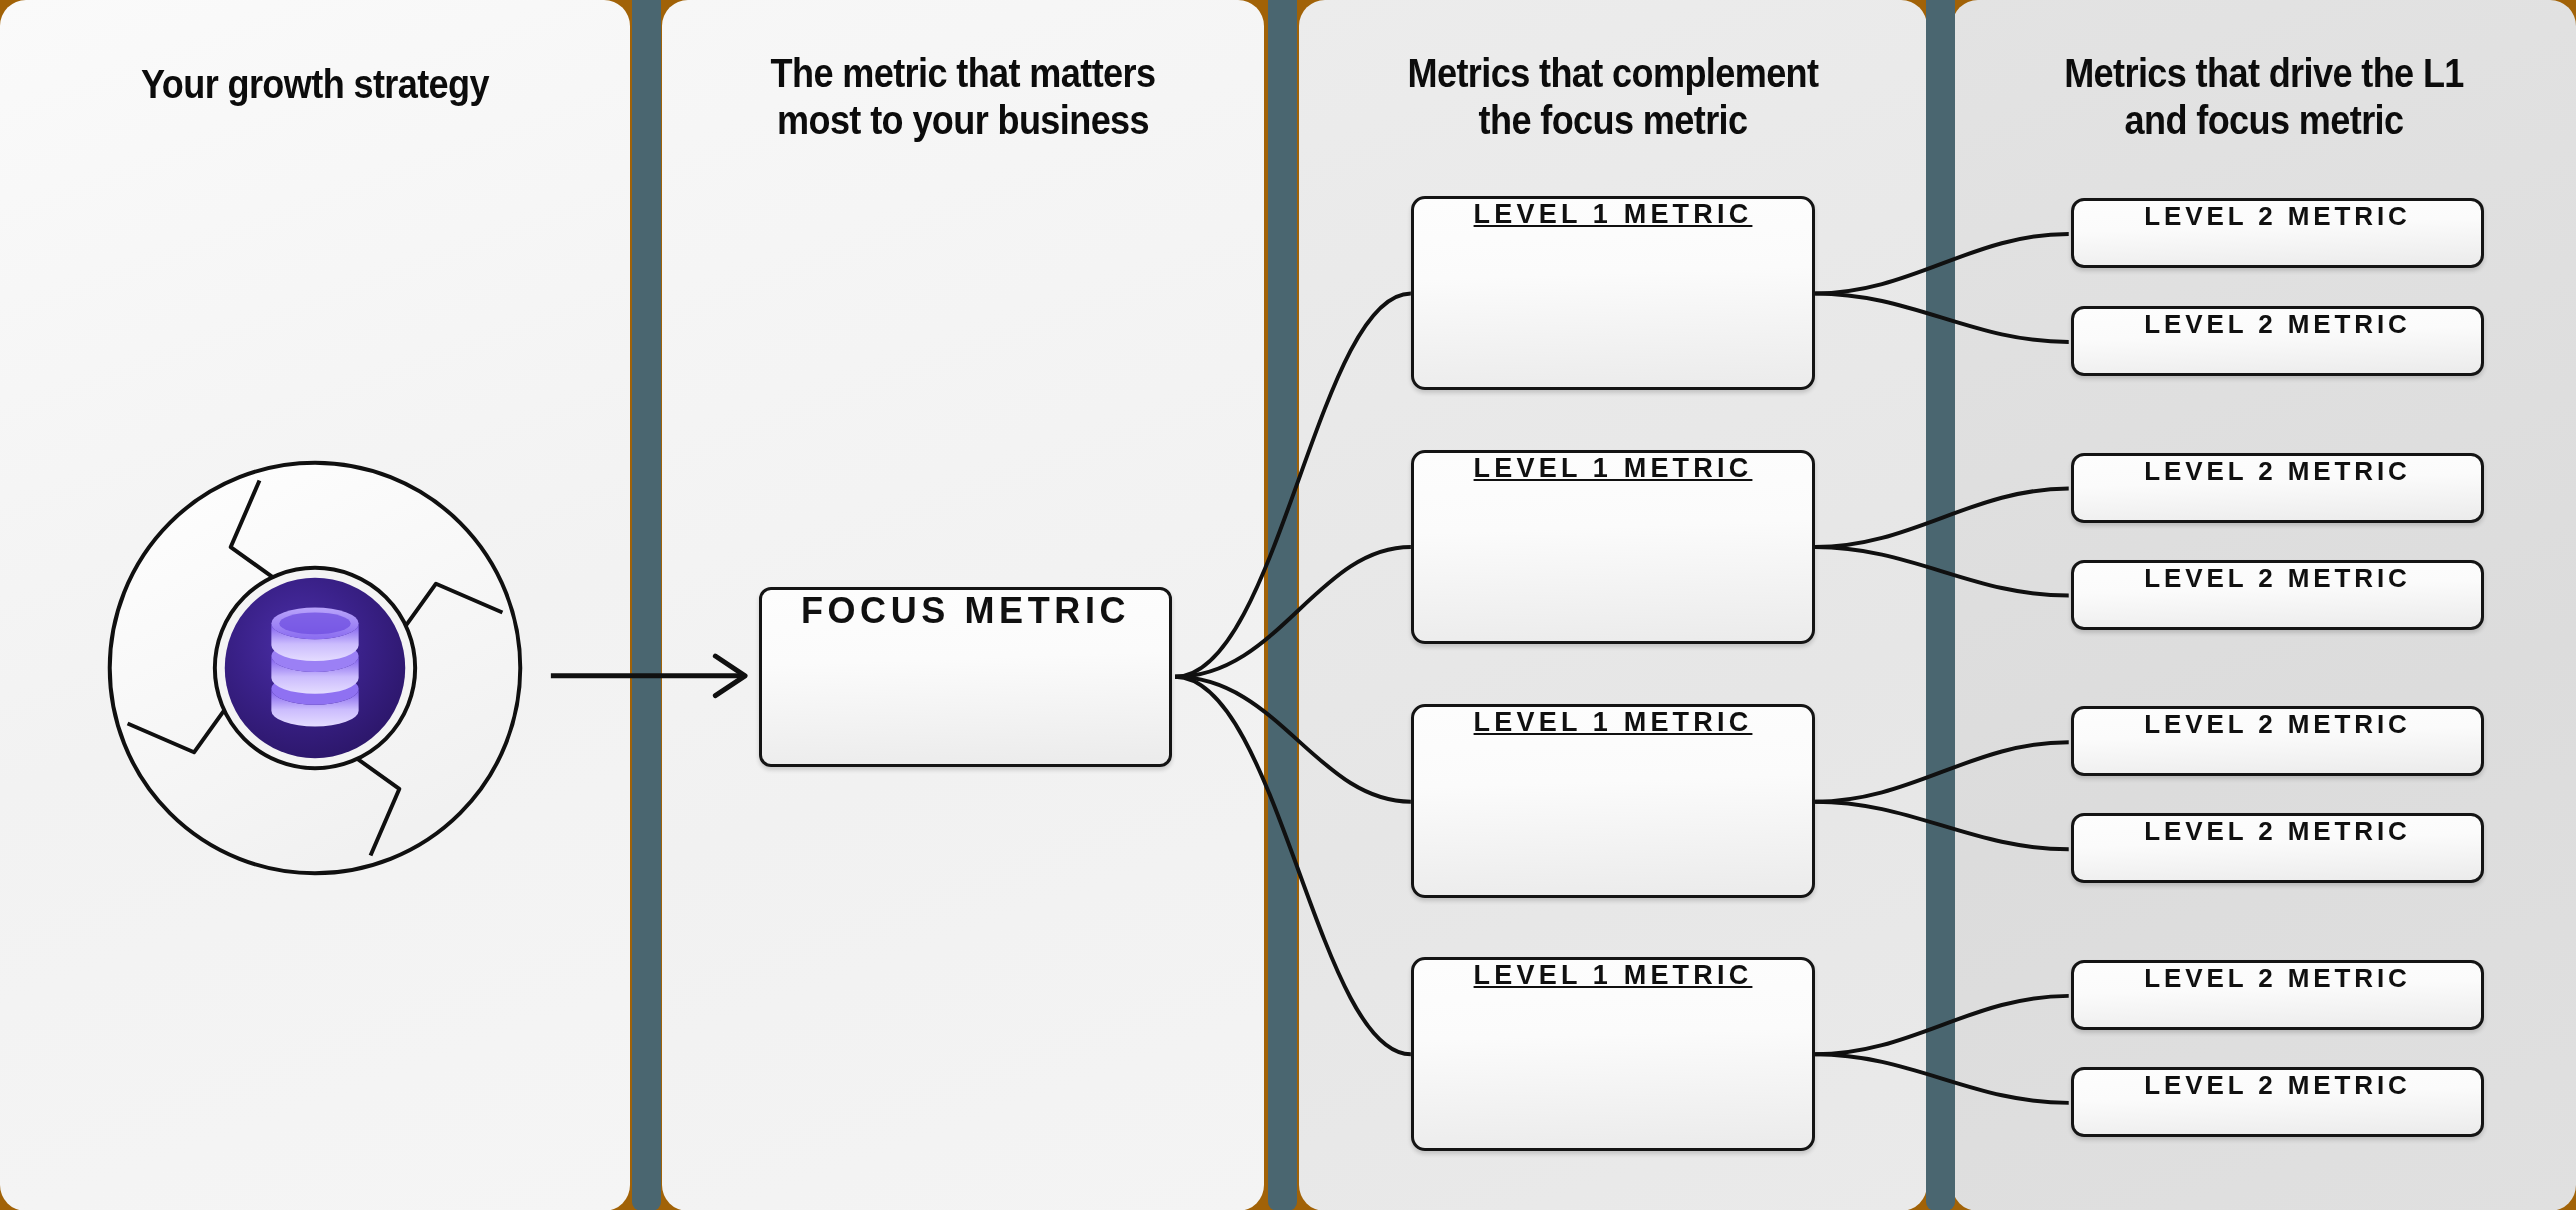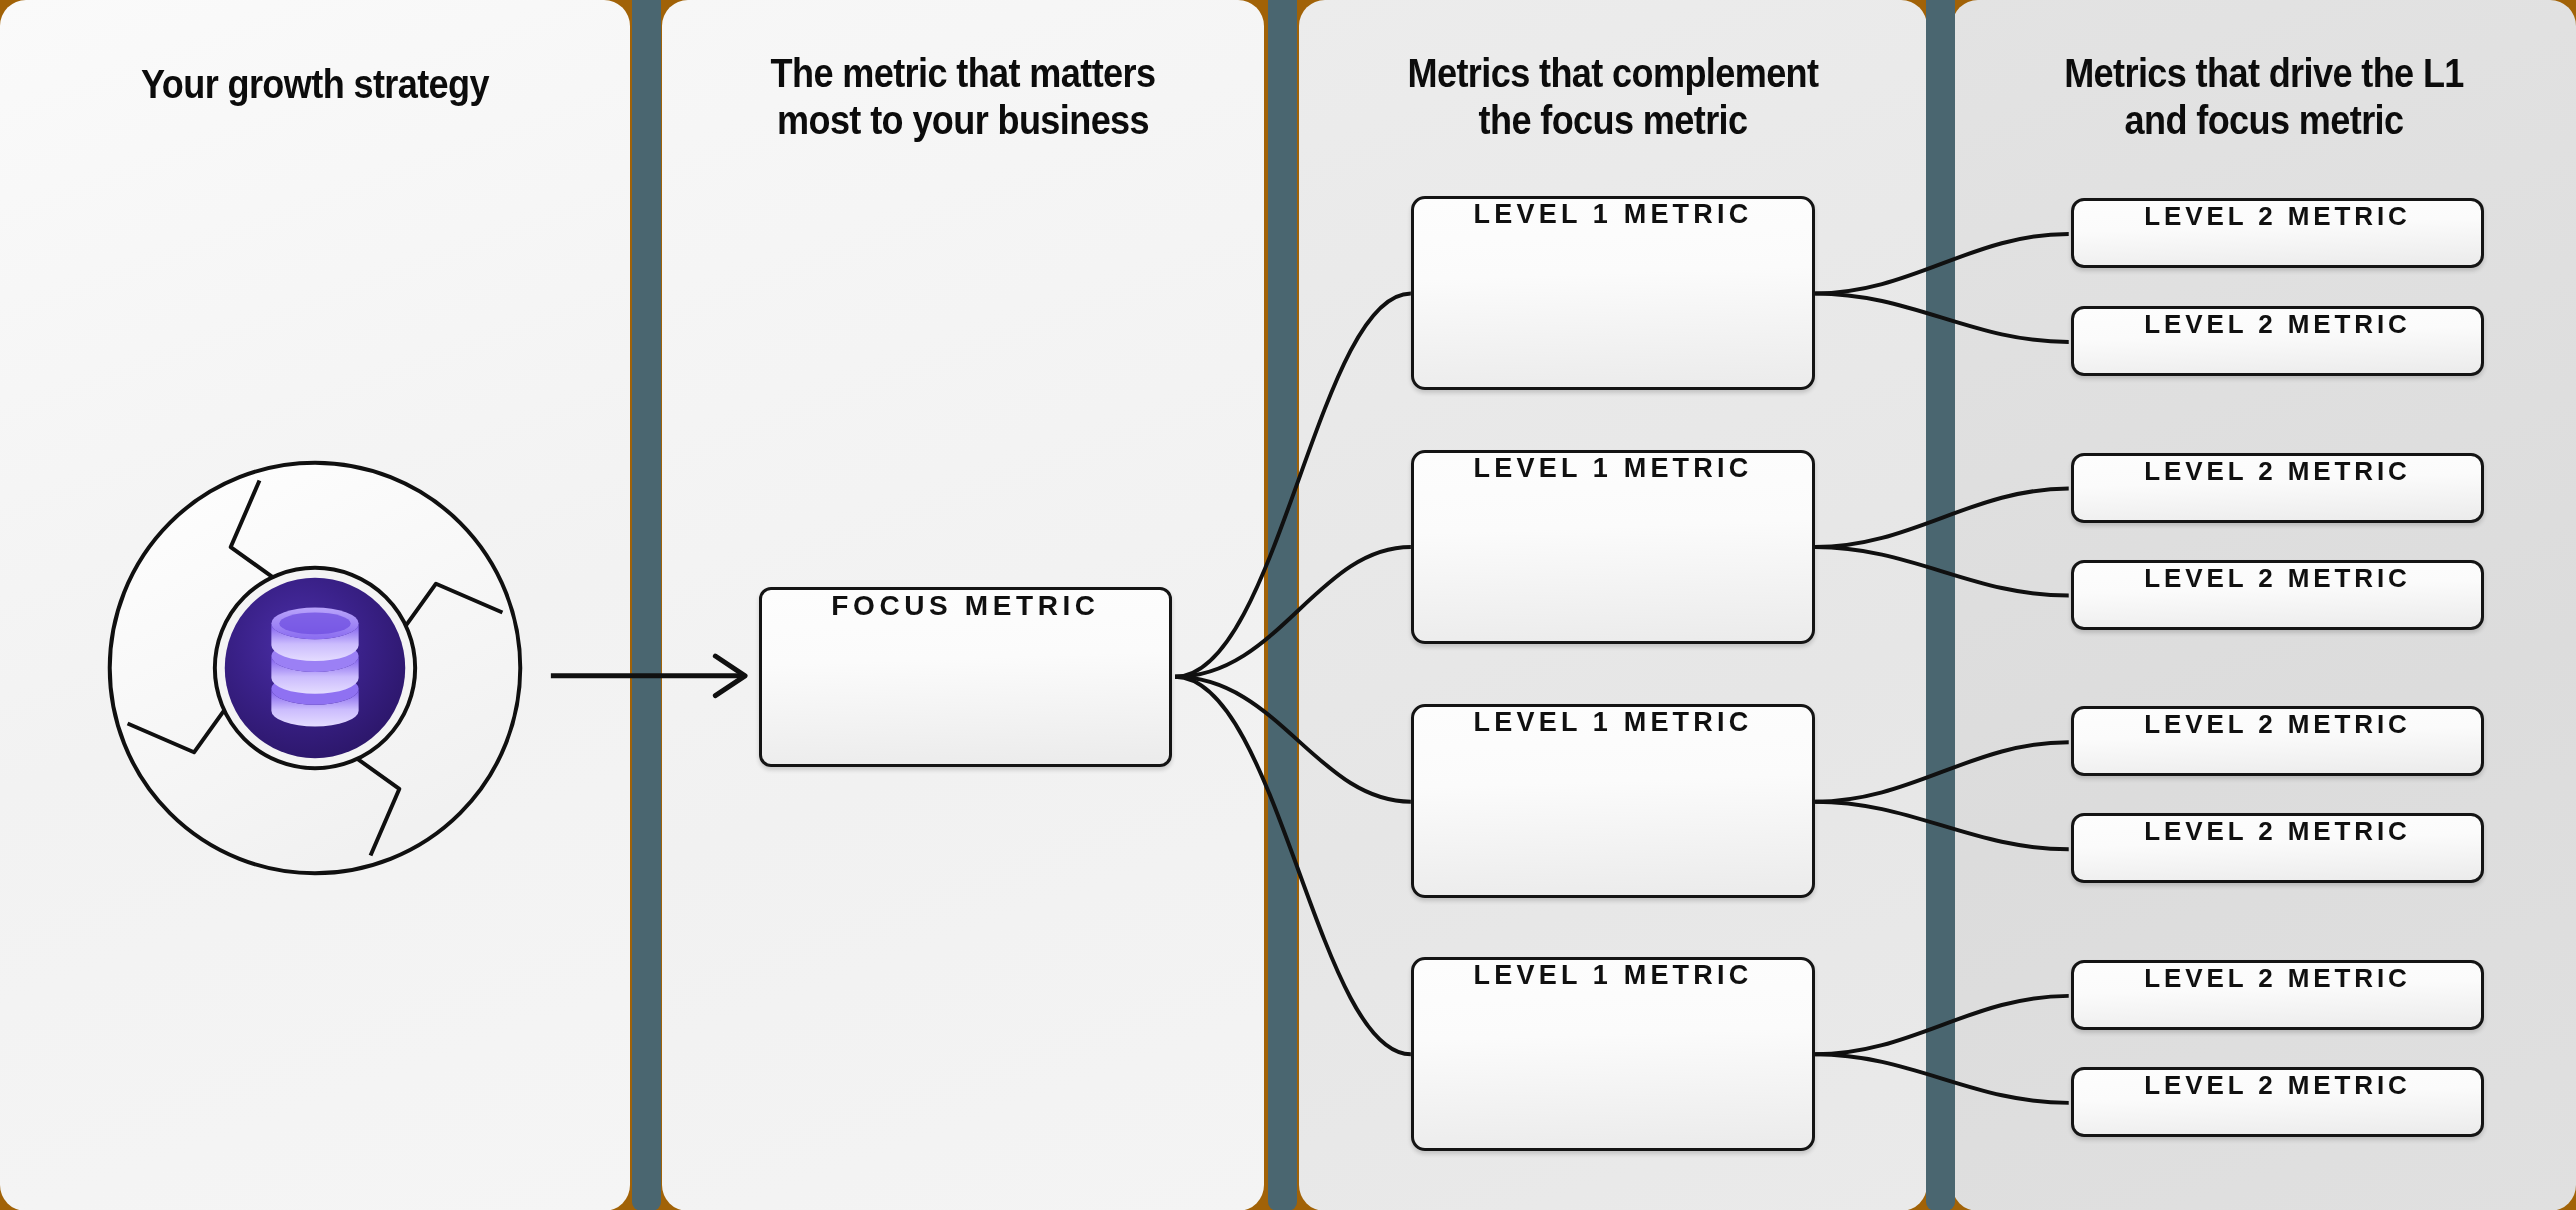--- a/index.html
+++ b/index.html
@@ -97,27 +97,27 @@
     font-weight: 700;
     color: #101010;
     white-space: nowrap;
   }
 
   .focus-box {
     left: 759px; top: 587px;
     width: 413px; height: 180px;
     border-radius: 12px;
   }
-  .focus-box span { font-size: 28px; letter-spacing: 4.6px; }
+  .focus-box span { font-size: 36px; letter-spacing: 4.6px; }
 
   .l1-box {
     left: 1411px;
     width: 404px; height: 194px;
   }
-  .l1-box span { font-size: 27px; letter-spacing: 4.2px; }
+  .l1-box span { font-size: 27px; letter-spacing: 4.2px; text-decoration: underline; }
   .l1-1 { top: 196px; }
   .l1-2 { top: 450px; }
   .l1-3 { top: 704px; }
   .l1-4 { top: 957px; }
 
   .l2-box {
     left: 2071px;
     width: 413px; height: 70px;
     border-radius: 13px;
   }

